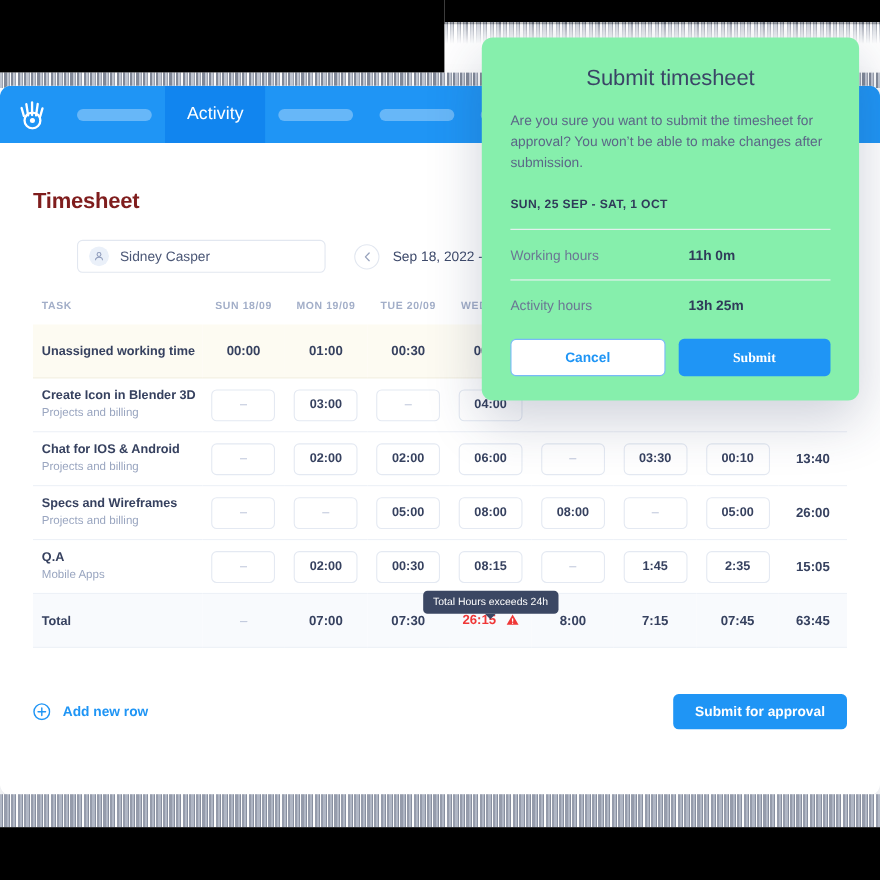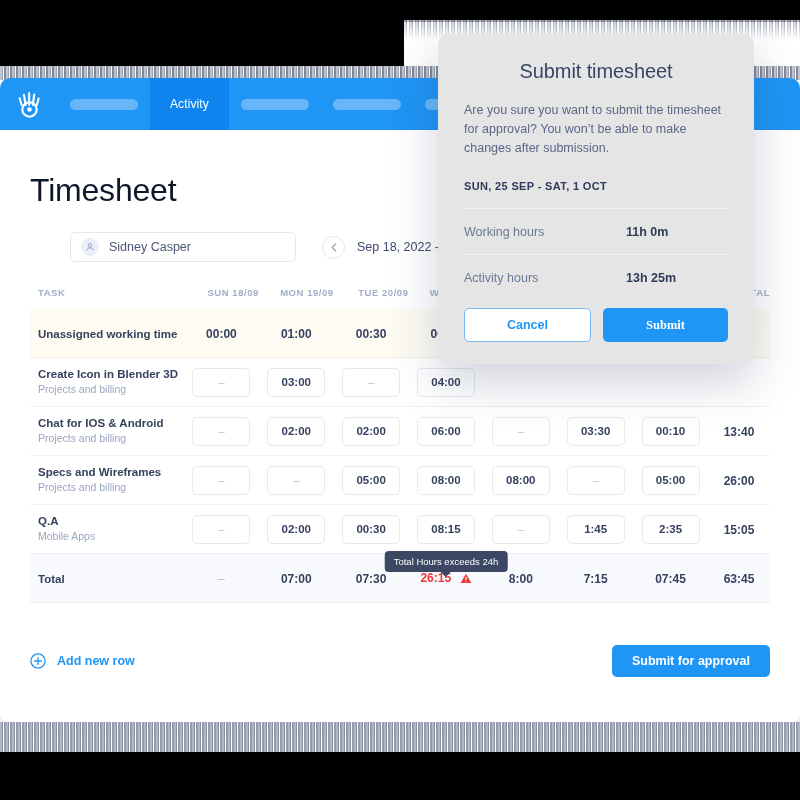--- a/index.html
+++ b/index.html
@@ -27,28 +27,28 @@
     width:58px;height:52px;display:flex;align-items:center;justify-content:center;
     flex:0 0 58px;
   }
   .logo svg{display:block}
   .nav-pill{
     width:68px;height:11px;border-radius:6px;background:rgba(255,255,255,.32);
     margin:0 12px;
   }
   .nav-tab{
     height:52px;padding:0 20px;display:flex;align-items:center;justify-content:center;
-    color:#ffffff;font-size:12px;letter-spacing:.1px;
+    color:#ffffff;font-size:16px;letter-spacing:.1px;
   }
   .nav-tab.active{background:#1185ef;}
 
   
   .page{padding:0 30px;}
   .page-title{
-    margin:0;padding:42px 0 22px 0;font-size:32px;font-weight:400;color:#0f172a;
+    margin:0;padding:42px 0 22px 0;font-size:20px;font-weight:700;color:#7f1d1d;
     letter-spacing:-.2px;
   }
 
   
   .controls{display:flex;align-items:center;height:32px;padding-left:40px;}
   .person-select{
     width:226px;height:30px;border:1px solid #e2e7f0;border-radius:5px;
     display:flex;align-items:center;padding:0 10px;box-sizing:border-box;background:#fff;
   }
   .avatar{
@@ -60,21 +60,21 @@
   .circle-btn{
     width:21px;height:21px;border-radius:50%;border:1px solid #e2e7f0;background:#fff;
     display:flex;align-items:center;justify-content:center;color:#8e99b3;font-size:10px;
     flex:0 0 21px;
   }
   .date-range{font-size:12.5px;color:#3e4a6b;margin-left:12px;white-space:nowrap;}
 
   
   .tbl{width:100%;border-collapse:collapse;margin-top:24px;table-layout:fixed;}
   .tbl th{
-    font-size:9.5px;font-weight:700;letter-spacing:.55px;color:#a2aec8;text-align:right;
+    font-size:9.5px;font-weight:700;letter-spacing:.55px;color:#a2aec8;text-align:center;
     padding:0 0 11px 0;text-transform:uppercase;
   }
   .tbl th.task-col{text-align:left;width:146px;padding-left:8px;}
   .tbl th.tot-col{width:62px;}
   .tbl td{
     padding:0;height:48px;vertical-align:middle;text-align:center;
     border-bottom:1px solid #edf1f7;
   }
   .tbl tr.unassigned td{background:#fdfbf2;border-bottom:1px solid #f2efe3;}
   .tbl tr.total-row td{background:#f8fafd;border-bottom:1px solid #edf1f7;}
@@ -116,22 +116,22 @@
   .add-row{display:flex;align-items:center;color:#1f95f5;font-size:12.5px;font-weight:700;}
   .add-row .plus{margin-right:11px;display:flex;}
   .btn-primary{
     background:#1f95f5;color:#fff;border:none;border-radius:5px;
     padding:0 20px;height:32px;font-size:12.5px;font-weight:700;
     font-family:"Liberation Sans", sans-serif;
   }
 
   
   .modal{
-    position:absolute;left:438px;top:34px;width:316px;
-    background:#e5e5e5;border-radius:10px;
+    position:absolute;left:438px;top:34px;width:343px;
+    background:#86efac;border-radius:10px;
     box-shadow:0 18px 48px rgba(35,48,90,.22);
     padding:26px 26px 22px 26px;box-sizing:border-box;
   }
   .modal h2{
     margin:0 0 18px 0;text-align:center;font-size:20px;font-weight:400;color:#3a4straight;
     color:#3a4566;letter-spacing:-.1px;
   }
   .modal p{
     margin:0 0 22px 0;font-size:12.5px;line-height:19px;color:#5b6party;
     color:#5b6787;

